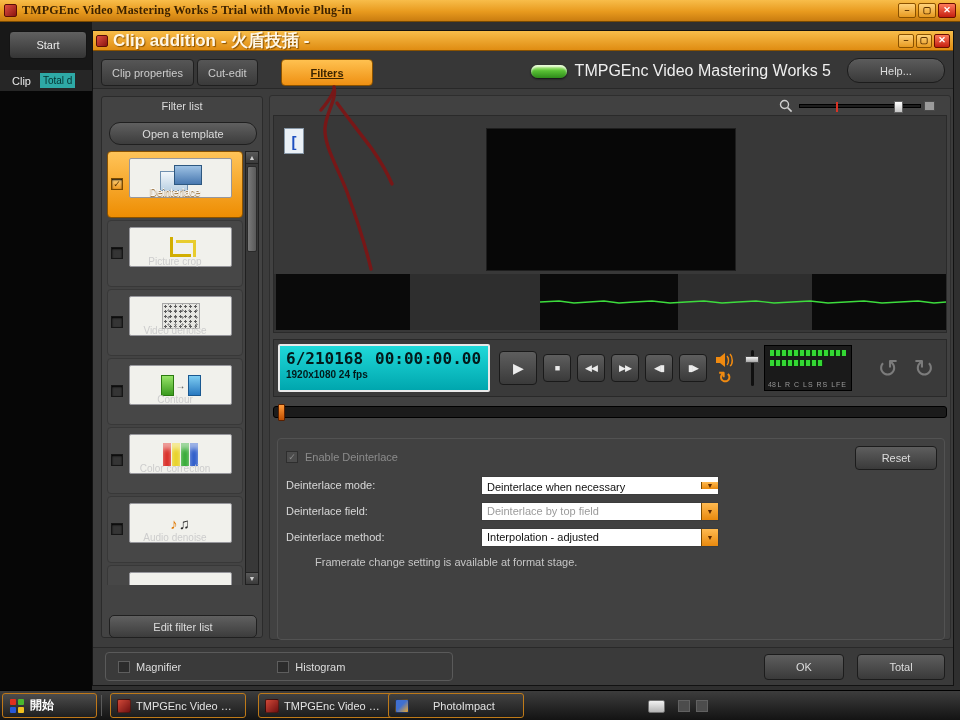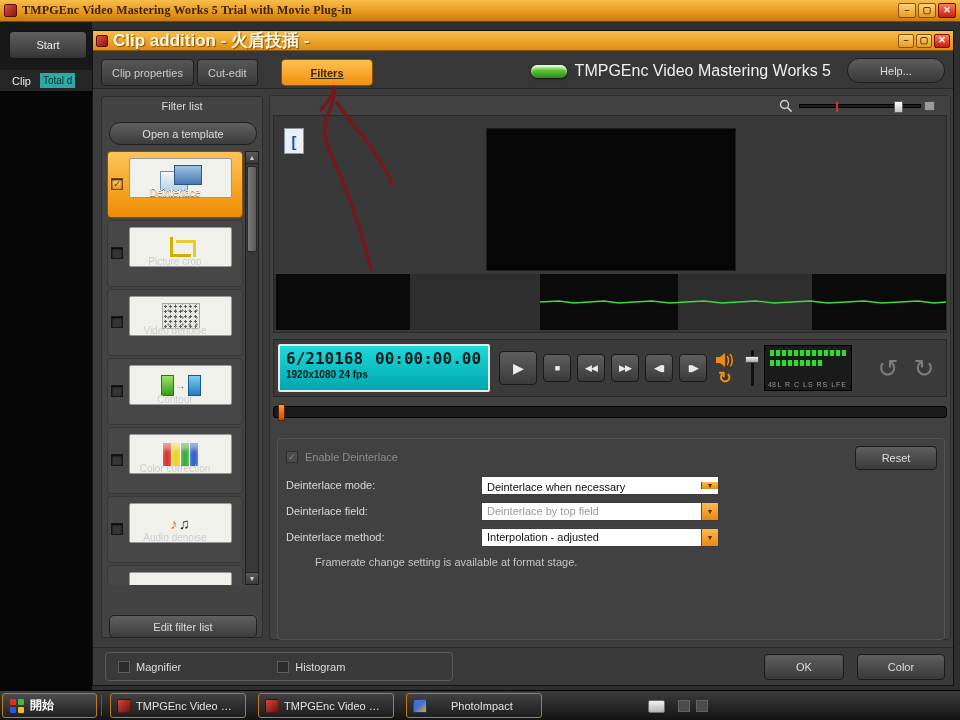--- a/index.html
+++ b/index.html
@@ -438,21 +438,21 @@
   <span class="set-note">Framerate change setting is available at format stage.</span>
 
   <div class="dlg-footer">
     <div class="foot-group">
       <span class="foot-cb" style="margin-left:12px;"></span>
       <span class="foot-lbl">Magnifier</span>
       <span class="foot-cb" style="margin-left:96px;"></span>
       <span class="foot-lbl">Histogram</span>
     </div>
     <div class="btn btn-ok">OK</div>
-    <div class="btn btn-cancel">Color</div>
+    <div class="btn btn-cancel">Total</div>
   </div>
 </div>
 
 <svg class="scribble" viewBox="0 0 960 720">
   <g fill="none" stroke="#7d1515" stroke-width="3.4" stroke-linecap="round" opacity="0.92">
     <path d="M334 87 C337 100 326 112 325 128 C324 146 338 168 347 192 C355 214 365 244 371 269"></path>
     <path d="M337 103 C348 118 360 133 372 149 C379 159 387 172 392 184"></path>
     <path d="M334 90 C331 98 327 103 321 110"></path>
   </g>
 </svg>
@@ -470,21 +470,21 @@
   <span class="tb-divider" style="left:101px;"></span>
 
   <div class="task-btn" style="left:110px;">
     <span class="tb-ic tmpg"></span>
     <span class="t">TMPGEnc Video Mas...</span>
   </div>
   <div class="task-btn" style="left:258px;">
     <span class="tb-ic tmpg"></span>
     <span class="t">TMPGEnc Video Mas...</span>
   </div>
-  <div class="task-btn" style="left:406px;gap:24px;">
+  <div class="task-btn" style="left:388px;gap:24px;">
     <span class="tb-ic pi"></span>
     <span class="t">PhotoImpact</span>
   </div>
 
   <span class="kbd"></span>
   <span class="lang-ic" style="left:678px;"></span>
   <span class="lang-ic" style="left:696px;"></span>
 
   <div class="tray">
     <span class="tray-ic i1"></span>

